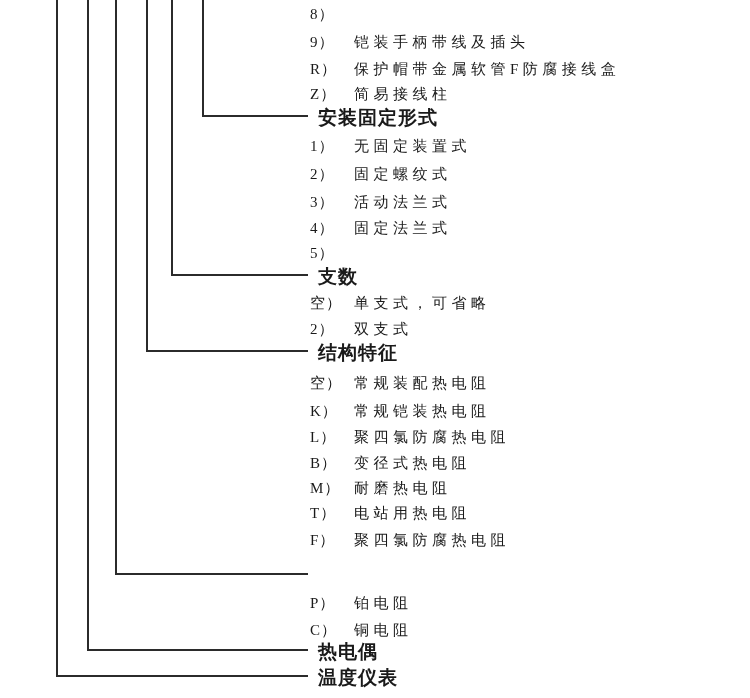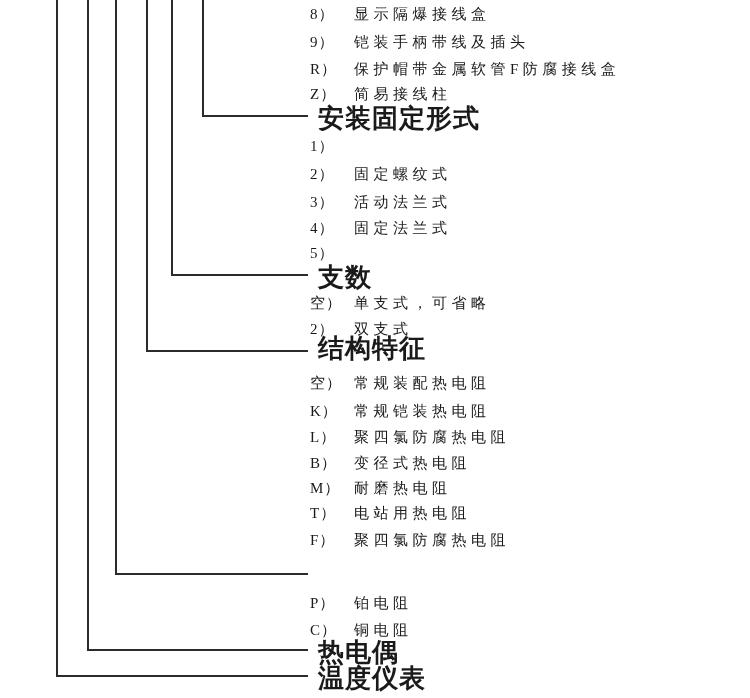--- a/index.html
+++ b/index.html
@@ -52,59 +52,59 @@
     width: 44px;
     flex: 0 0 44px;
     letter-spacing: 1px;
   }
   .item-row .label {
     letter-spacing: 4.5px;
   }
   .header-row {
     font-family: "DejaVu Sans", "Liberation Sans", sans-serif;
     font-weight: bold;
-    font-size: 26px;
+    font-size: 19px;
     padding-left: 8px;
     letter-spacing: 1px;
   }
 </style>
 </head>
 <body>
 
 <div class="canvas" style="background: rgb(255, 255, 255); color: rgb(26, 26, 26);">
   <svg id="lines-svg" viewBox="0 0 750 698" xmlns="http://www.w3.org/2000/svg">
       <polyline points="203,0 203,116 308,116" stroke="#2b2b2b"></polyline>
       <polyline points="172,0 172,275 308,275" stroke="#2b2b2b"></polyline>
       <polyline points="147,0 147,351 308,351" stroke="#2b2b2b"></polyline>
       <polyline points="116,0 116,574 308,574" stroke="#2b2b2b"></polyline>
       <polyline points="88,0 88,650 308,650" stroke="#2b2b2b"></polyline>
       <polyline points="57,0 57,676 308,676" stroke="#2b2b2b"></polyline>
     </svg>
   <div id="rows">
       <div class="row item-row" style="top: 1px;">
         <span class="code">8）</span>
-        <span class="label">显示隔爆接线盒</span>
       </div>
       <div class="row item-row" style="top: 29px;">
         <span class="code">9）</span>
         <span class="label">铠装手柄带线及插头</span>
       </div>
       <div class="row item-row" style="top: 56px;">
         <span class="code">R）</span>
         <span class="label">保护帽带金属软管F防腐接线盒</span>
       </div>
       <div class="row item-row" style="top: 81px;">
         <span class="code">Z）</span>
         <span class="label">简易接线柱</span>
       </div>
       <div class="row header-row" style="top: 105px;">
         <span>安装固定形式</span>
       </div>
       <div class="row item-row" style="top: 133px;">
         <span class="code">1）</span>
+        <span class="label">无固定装置式</span>
       </div>
       <div class="row item-row" style="top: 161px;">
         <span class="code">2）</span>
         <span class="label">固定螺纹式</span>
       </div>
       <div class="row item-row" style="top: 189px;">
         <span class="code">3）</span>
         <span class="label">活动法兰式</span>
       </div>
       <div class="row item-row" style="top: 215px;">

